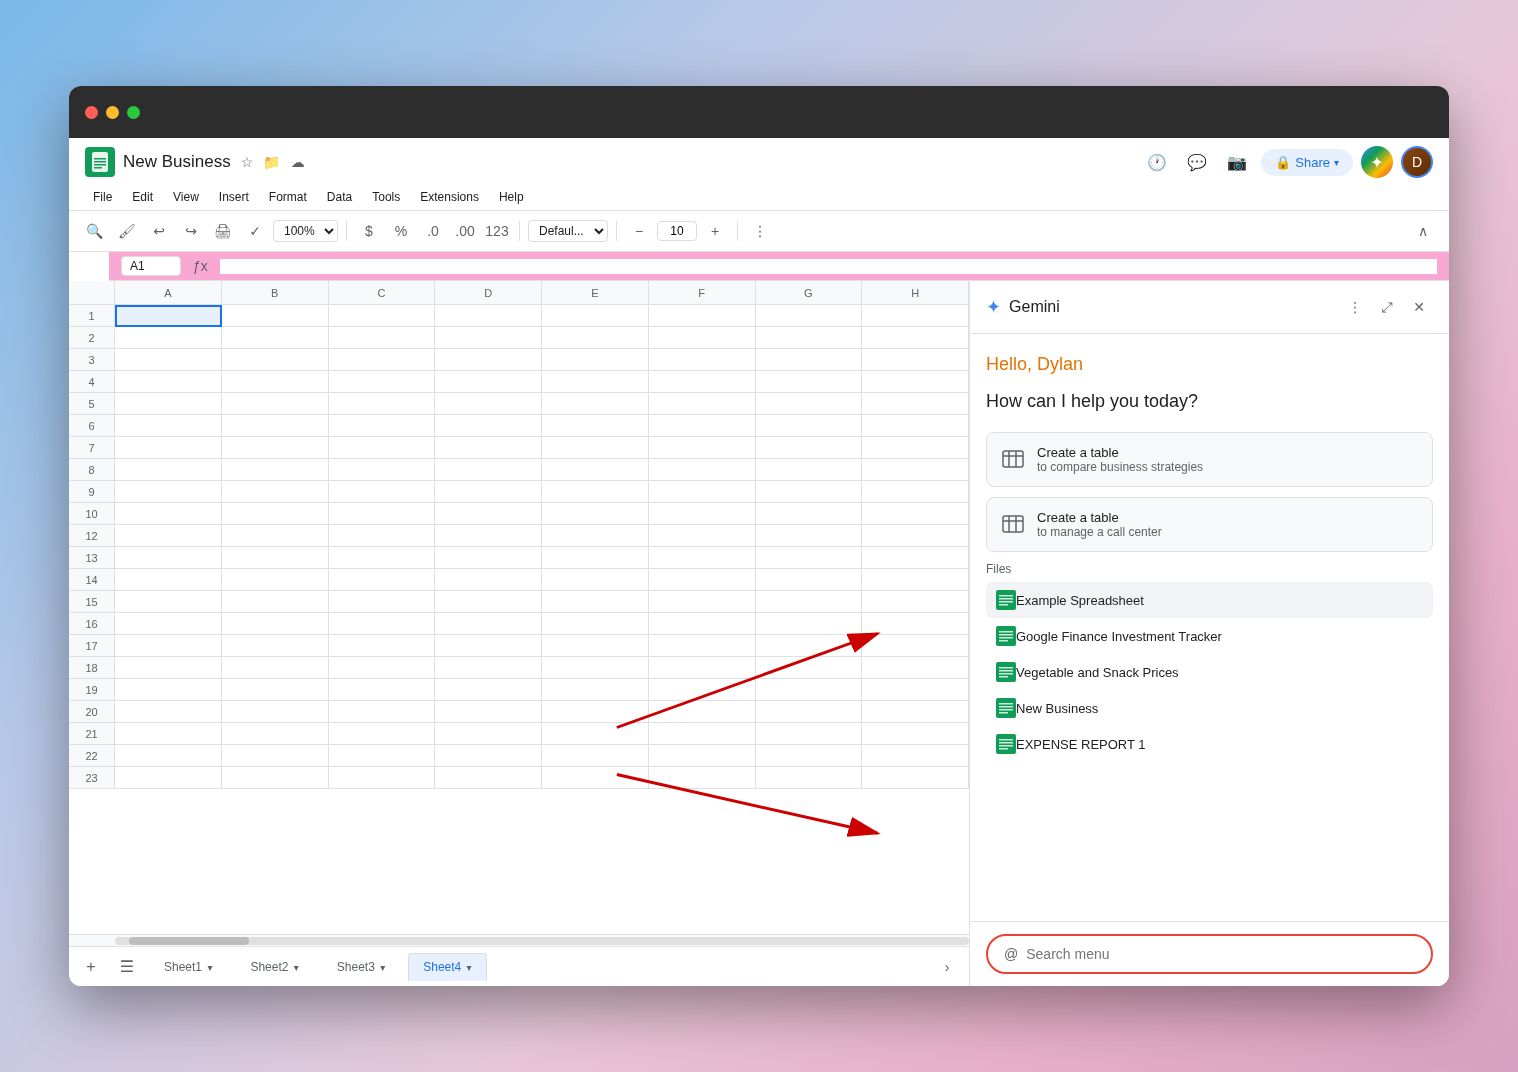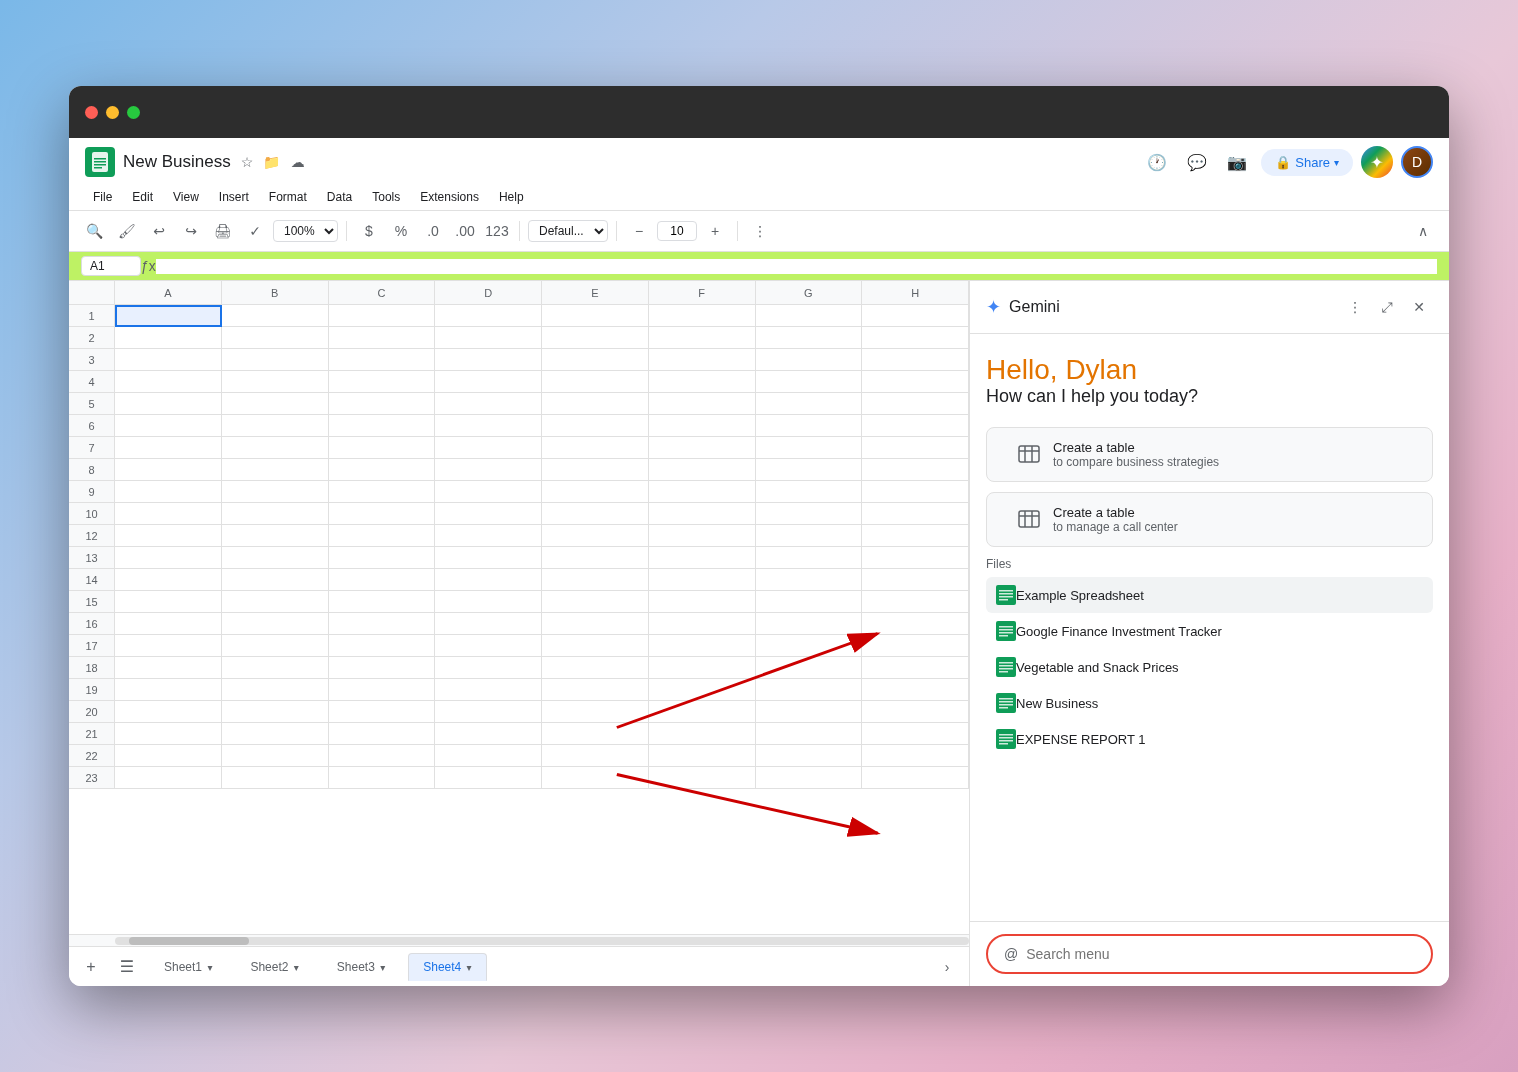--- a/index.html
+++ b/index.html
@@ -164,23 +164,24 @@
       font-size: 12px;
       width: 40px;
       text-align: center;
       background: white;
     }
     .formula-bar {
       display: flex;
       align-items: center;
       padding: 4px 12px;
       border-bottom: 1px solid #e0e0e0;
-      gap: 0;
-      background: #bef264;
+      gap: 12px;
+      background: #f9a8d4;
       flex-shrink: 0;
+      margin-left: 40px;
     }
     .cell-ref {
       border: 1px solid #dadce0;
       border-radius: 4px;
       padding: 2px 8px;
       font-size: 12px;
       width: 60px;
       color: #202124;
     }
     .formula-icon {
@@ -349,38 +350,38 @@
       border-radius: 4px; cursor: pointer;
       display: flex; align-items: center; justify-content: center;
       color: #5f6368; font-size: 14px;
     }
     .gemini-content {
       flex: 1;
       overflow-y: auto;
       padding: 20px 16px;
     }
     .greeting-hello {
-      font-size: 28px;
+      font-size: 18px;
       font-weight: 400;
       color: #1a73e8;
-      margin-bottom: 0;
+      margin-bottom: 16px;
     }
     .greeting-hello span {
       color: #e37400;
     }
     .greeting-sub {
       font-size: 18px;
       color: #202124;
       margin-bottom: 20px;
     }
     .suggestion-card {
       display: flex;
       align-items: flex-start;
       gap: 12px;
-      padding: 12px 30px;
+      padding: 12px 14px;
       border: 1px solid #e0e0e0;
       border-radius: 8px;
       margin-bottom: 10px;
       cursor: pointer;
       background: #f8f9fa;
     }
     .suggestion-icon {
       width: 24px; height: 24px;
       flex-shrink: 0;
       margin-top: 2px;

